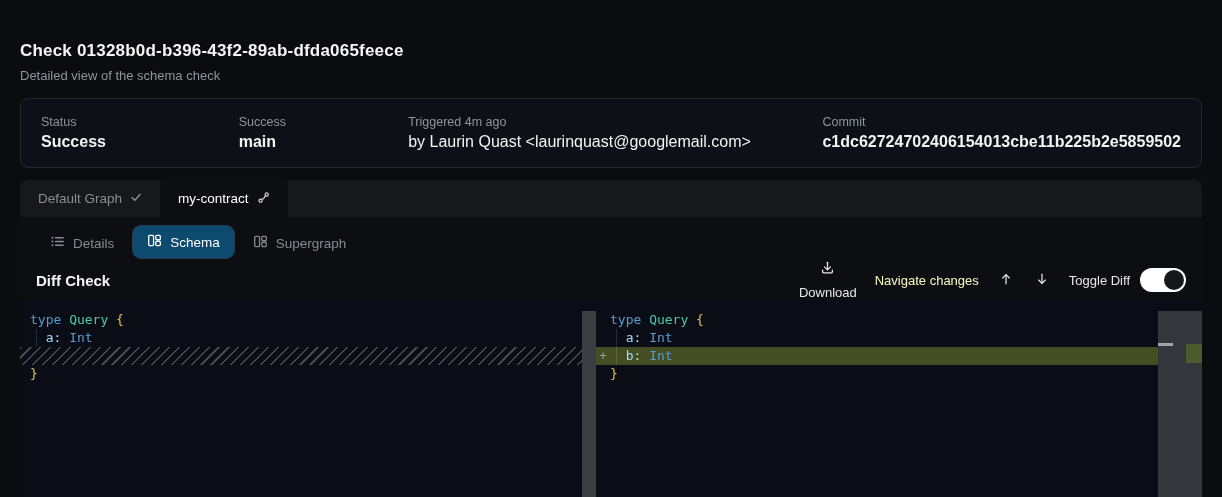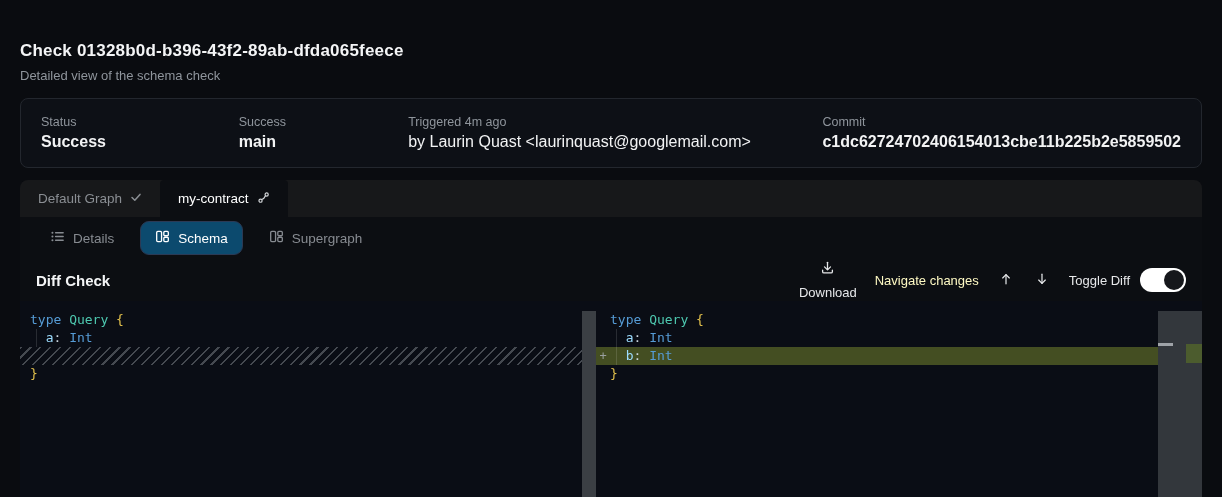--- a/index.html
+++ b/index.html
@@ -36,21 +36,21 @@
     position:absolute; left:20px; right:20px; top:180px; bottom:0;
     display:flex; flex-direction:column;
     border-radius:8px 8px 0 0; overflow:hidden;
     background:var(--panel-bg,#0c0e12);
   }
   .graph-tabs { height:37px; background:var(--strip-bg,#17181a); display:flex; align-items:stretch; flex:0 0 37px; }
   .graph-tab { display:flex; align-items:center; gap:8px; padding:0 18px; font-size:13.5px; color:#8a8e93; cursor:pointer; }
   .graph-tab.active { background:var(--panel-bg,#0c0e12); color:#fff; font-weight:500; border-radius:4px 4px 0 0; }
   .graph-tab svg { flex:0 0 auto; }
 
-  .view-tabs { height:42px; flex:0 0 42px; display:flex; align-items:center; gap:16px; padding:0 20px; }
+  .view-tabs { height:42px; flex:0 0 42px; display:flex; align-items:flex-end; gap:8px; padding:0 20px; }
   .view-tab { display:flex; align-items:center; gap:8px; font-size:13.5px; color:#878b91; padding:7px 10px; cursor:pointer; }
   .view-tab.active {
     color:#fff; background:#0c4a6e;
     border:1px solid var(--chip-border,#2b3a55);
     border-radius:9px; padding:7px 14px; font-weight:500;
   }
   .view-tab svg { flex:0 0 auto; }
 
   .diff-header { height:42px; flex:0 0 42px; display:flex; align-items:center; justify-content:space-between; padding:0 16px 0 16px; }
   .diff-title { font-size:15px; font-weight:700; color:#f4f5f6; }

